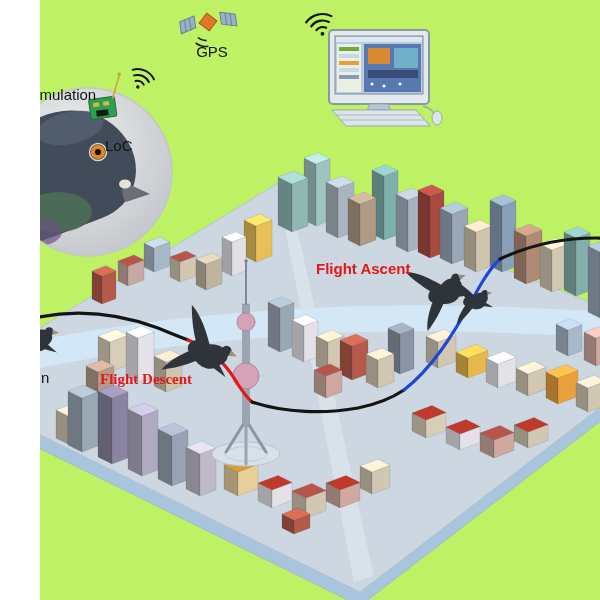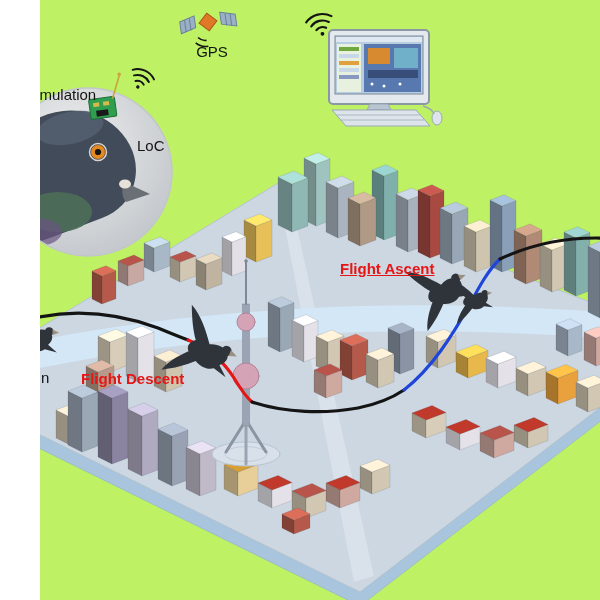--- a/index.html
+++ b/index.html
@@ -424,17 +424,17 @@
       <rect x="56" y="110" width="12" height="6" fill="#1a1a1a"></rect>
       <line x1="74" y1="100" x2="84" y2="78" stroke="#caa43c" stroke-width="1.6"></line>
       <circle cx="84" cy="77" r="1.8" fill="#caa43c"></circle>
     </g>
     <use href="#wifiShape" transform="translate(100,82) rotate(24) scale(0.9)"></use>
   </g>
 </svg>
 
 <div class="lbl" style="left:146px;top:44px;width:52px;text-align:center;">GPS</div>
 <div class="lbl" style="left:-18px;top:87px;">Stimulation</div>
-<div class="lbl" style="left:97px;top:138px;">LoC</div>
-<div class="lbl red" style="left: 300px; top: 261px; color: rgb(229, 22, 22); text-decoration: underline;">Flight Ascent</div>
-<div class="lbl red" style="left: 41px; top: 371px; color: rgb(229, 22, 22);">Flight Descent</div>
+<div class="lbl" style="left:65px;top:138px;">LoC</div>
+<div class="lbl red" style="left: 276px; top: 261px; color: rgb(229, 22, 22);">Flight Ascent</div>
+<div class="lbl red" style="left: 60px; top: 371px; color: rgb(229, 22, 22); font-family: Liberation Serif, serif;">Flight Descent</div>
 <div class="lbl" style="left: 1px; top: 370px; color: rgb(20, 20, 20);">n</div>
 </div>
 
 </body></html>

